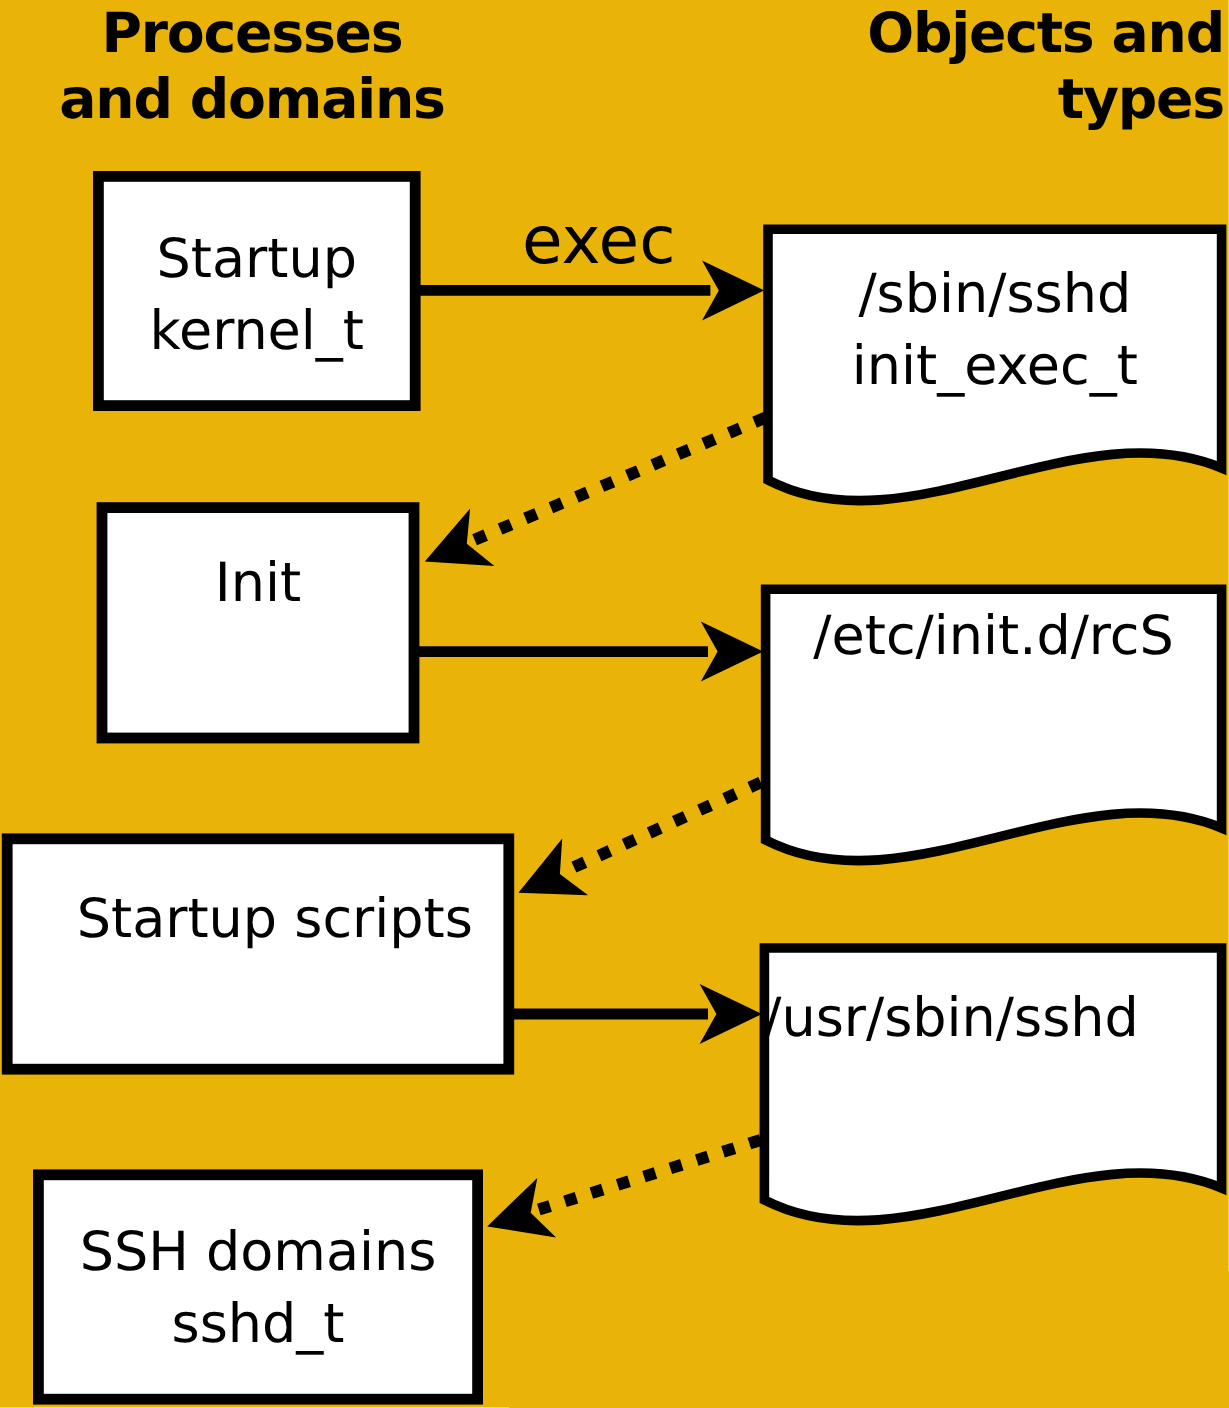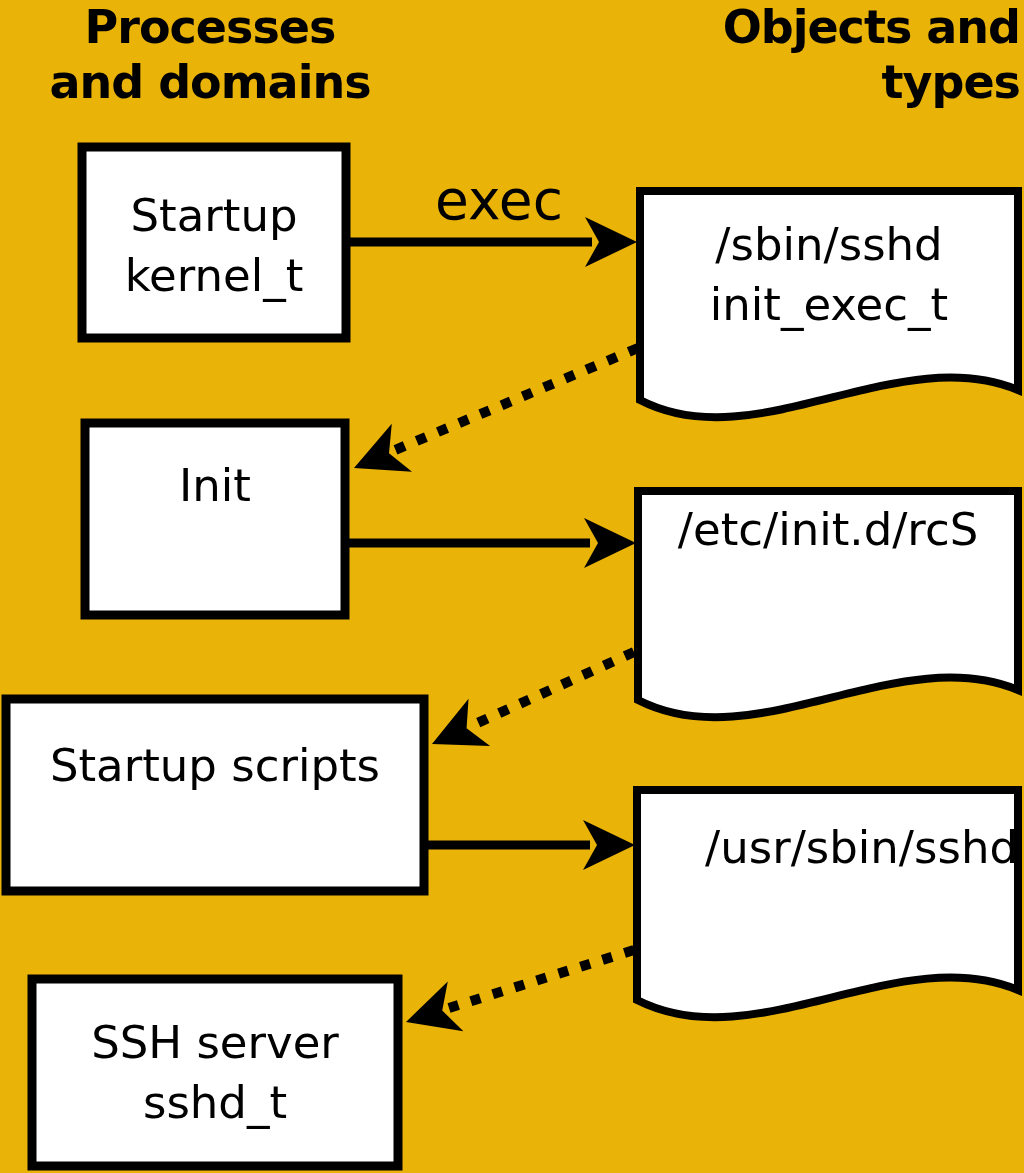--- a/index.html
+++ b/index.html
@@ -76,32 +76,32 @@
 
   <div class="txt edge-label" style="left:399px; top:172px; width:200px;">exec</div>
 
   <div class="txt node-label" style="left:82px; top:186px; width:264px;">
     <div>Startup</div>
     <div>kernel_t</div>
   </div>
   <div class="txt node-label" style="left:85px; top:456px; width:260px;">
     <div>Init</div>
   </div>
-  <div class="txt node-label" style="left:6px; top:736px; width:418px;">
+  <div class="txt node-label" style="left:20px; top:736px; width:418px;">
     <div>Startup scripts</div>
   </div>
   <div class="txt node-label" style="left:32px; top:1013px; width:366px;">
-    <div>SSH server</div>
+    <div>SSH domains</div>
     <div>sshd_t</div>
   </div>
 
   <div class="txt node-label" style="left:640px; top:215px; width:378px;">
     <div>/sbin/sshd</div>
     <div>init_exec_t</div>
   </div>
   <div class="txt node-label" style="left:638px; top:500px; width:380px;">
     <div>/etc/init.d/rcS</div>
   </div>
-  <div class="txt node-label" style="left:637px; top:818px; width:381px;text-align:right;">
+  <div class="txt node-label" style="left:602px; top:818px; width:381px;">
     <div>/usr/sbin/sshd</div>
   </div>
 
 </div>
 
 </body></html>

